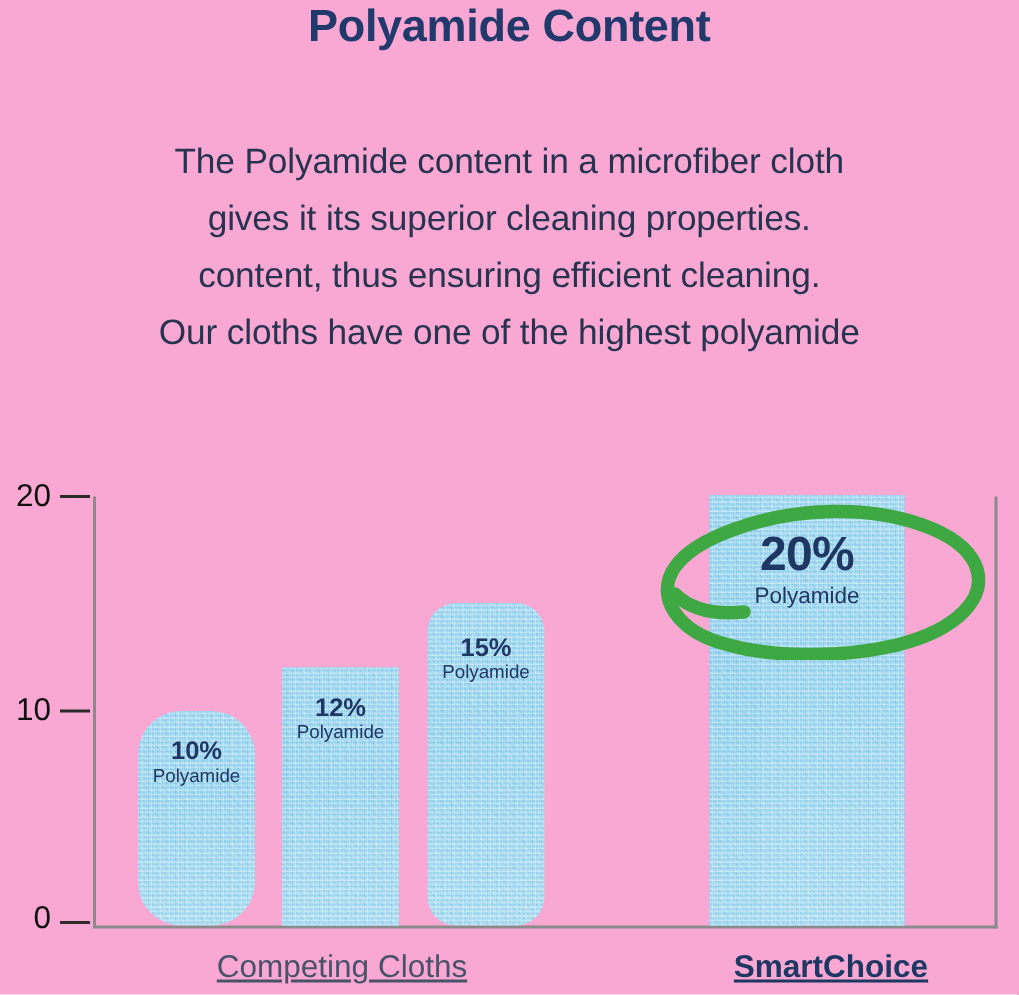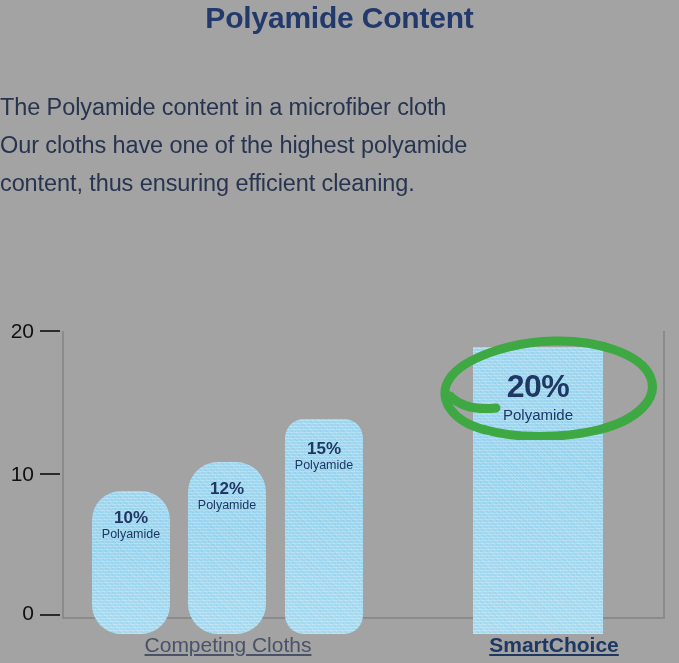--- a/index.html
+++ b/index.html
@@ -7,41 +7,42 @@
     padding: 0;
     background: #ffffff;
   }
   body {
     font-family: "Liberation Sans", sans-serif;
   }
   #page {
     position: relative;
     width: 679px;
     height: 663px;
-    background: #a3a3a3;
+    background: #f9a8d4;
     overflow: hidden;
   }
 
   
   #title {
     position: absolute;
     left: 0;
     top: 1px;
     width: 679px;
     text-align: center;
     font-size: 30px;
     font-weight: bold;
     color: #22396b;
     letter-spacing: -0.2px;
   }
   #subtitle {
     position: absolute;
     left: 0;
     top: 88px;
     width: 679px;
+    text-align: center;
     font-size: 23.5px;
     line-height: 38px;
     color: #28344f;
     letter-spacing: -0.1px;
   }
   #subtitle .line { display: block; white-space: nowrap; }
 
   
   #chart {
     position: absolute;
@@ -94,21 +95,21 @@
   .ytick {
     position: absolute;
     left: 0;
     width: 62px;
     height: 0;
   }
 
   
   .bar {
     position: absolute;
-    bottom: 29px; 
+    bottom: 46px; 
     background-color: #84cdee;
     background-image:
       repeating-linear-gradient(90deg, rgba(255,255,255,0.38) 0px, rgba(255,255,255,0.0) 1px, rgba(255,255,255,0.30) 2px, rgba(255,255,255,0.0) 3px),
       repeating-linear-gradient(0deg, rgba(255,255,255,0.30) 0px, rgba(255,255,255,0.0) 1px, rgba(46,136,190,0.16) 2px, rgba(255,255,255,0.0) 3px),
       repeating-linear-gradient(45deg, rgba(255,255,255,0.22) 0px, rgba(52,140,194,0.10) 1px, rgba(255,255,255,0.20) 2px, rgba(255,255,255,0) 4px),
       linear-gradient(180deg, #8ed2f0 0%, #87cfee 40%, #9ad8f1 100%);
   }
   .bar-label {
     position: absolute;
     left: 0;
@@ -178,22 +179,23 @@
 </style>
 </head>
 <body>
 
 <div id="page">
 
   <div id="title">Polyamide Content</div>
 
   <div id="subtitle">
     <span class="line">The Polyamide content in a microfiber cloth</span>
+    <span class="line">gives it its superior cleaning properties.</span>
+    <span class="line">content, thus ensuring efficient cleaning.</span>
     <span class="line">Our cloths have one of the highest polyamide</span>
-    <span class="line">content, thus ensuring efficient cleaning.</span>
   </div>
 
   <div id="chart">
 
     <div class="axis-line-y"></div>
     <div class="axis-line-x"></div>
     <div class="axis-line-right"></div>
 
     <div class="ytick" style="top:31px">
       <span class="ytick-label" style="right:28px">20</span>
@@ -208,21 +210,21 @@
       <span class="ytick-mark" style="left:40px"></span>
     </div>
 
     <div class="bar" id="bar-1" style="left:92px; width:78px; height:143px;border-radius:29px;">
       <span class="bar-label">
         <span class="pct">10%</span>
         <span class="poly">Polyamide</span>
       </span>
     </div>
 
-    <div class="bar" id="bar-2" style="left:188px; width:78px; height:172px;border-radius:30px;">
+    <div class="bar" id="bar-2" style="left:188px; width:78px; height:172px;">
       <span class="bar-label">
         <span class="pct">12%</span>
         <span class="poly">Polyamide</span>
       </span>
     </div>
 
     <div class="bar" id="bar-3" style="left:285px; width:78px; height:215px;border-radius:19px;">
       <span class="bar-label">
         <span class="pct">15%</span>
         <span class="poly">Polyamide</span>

